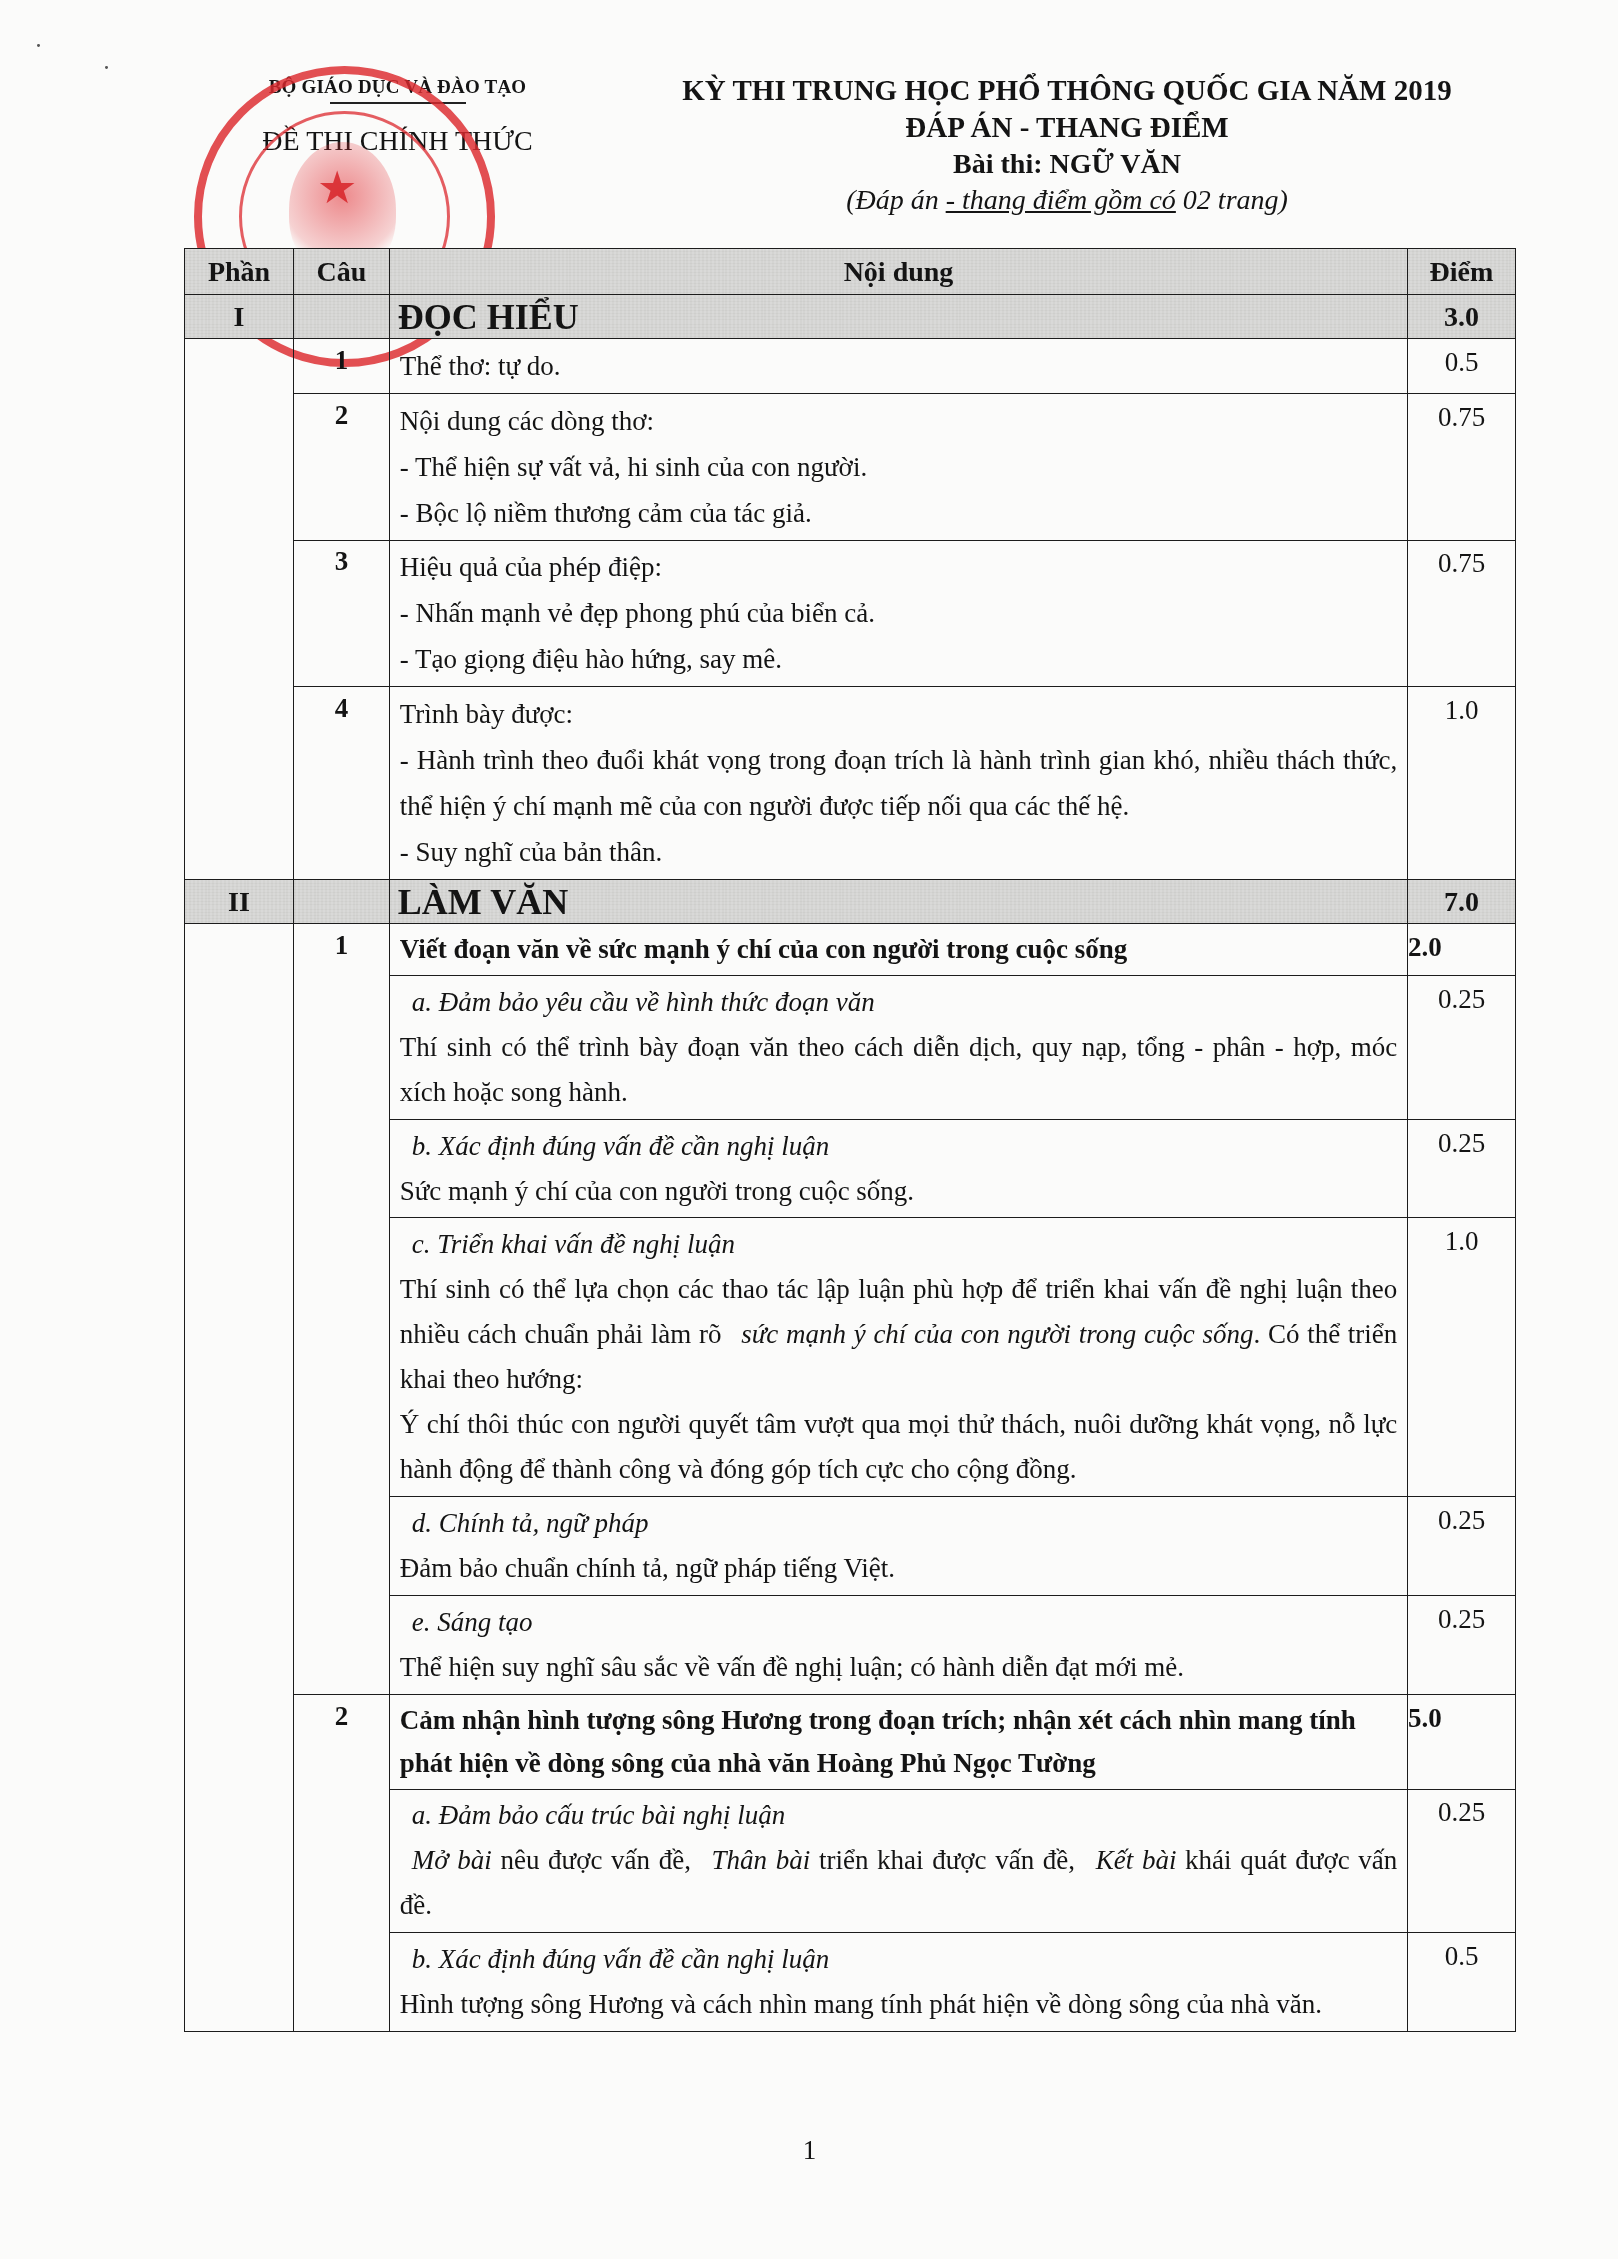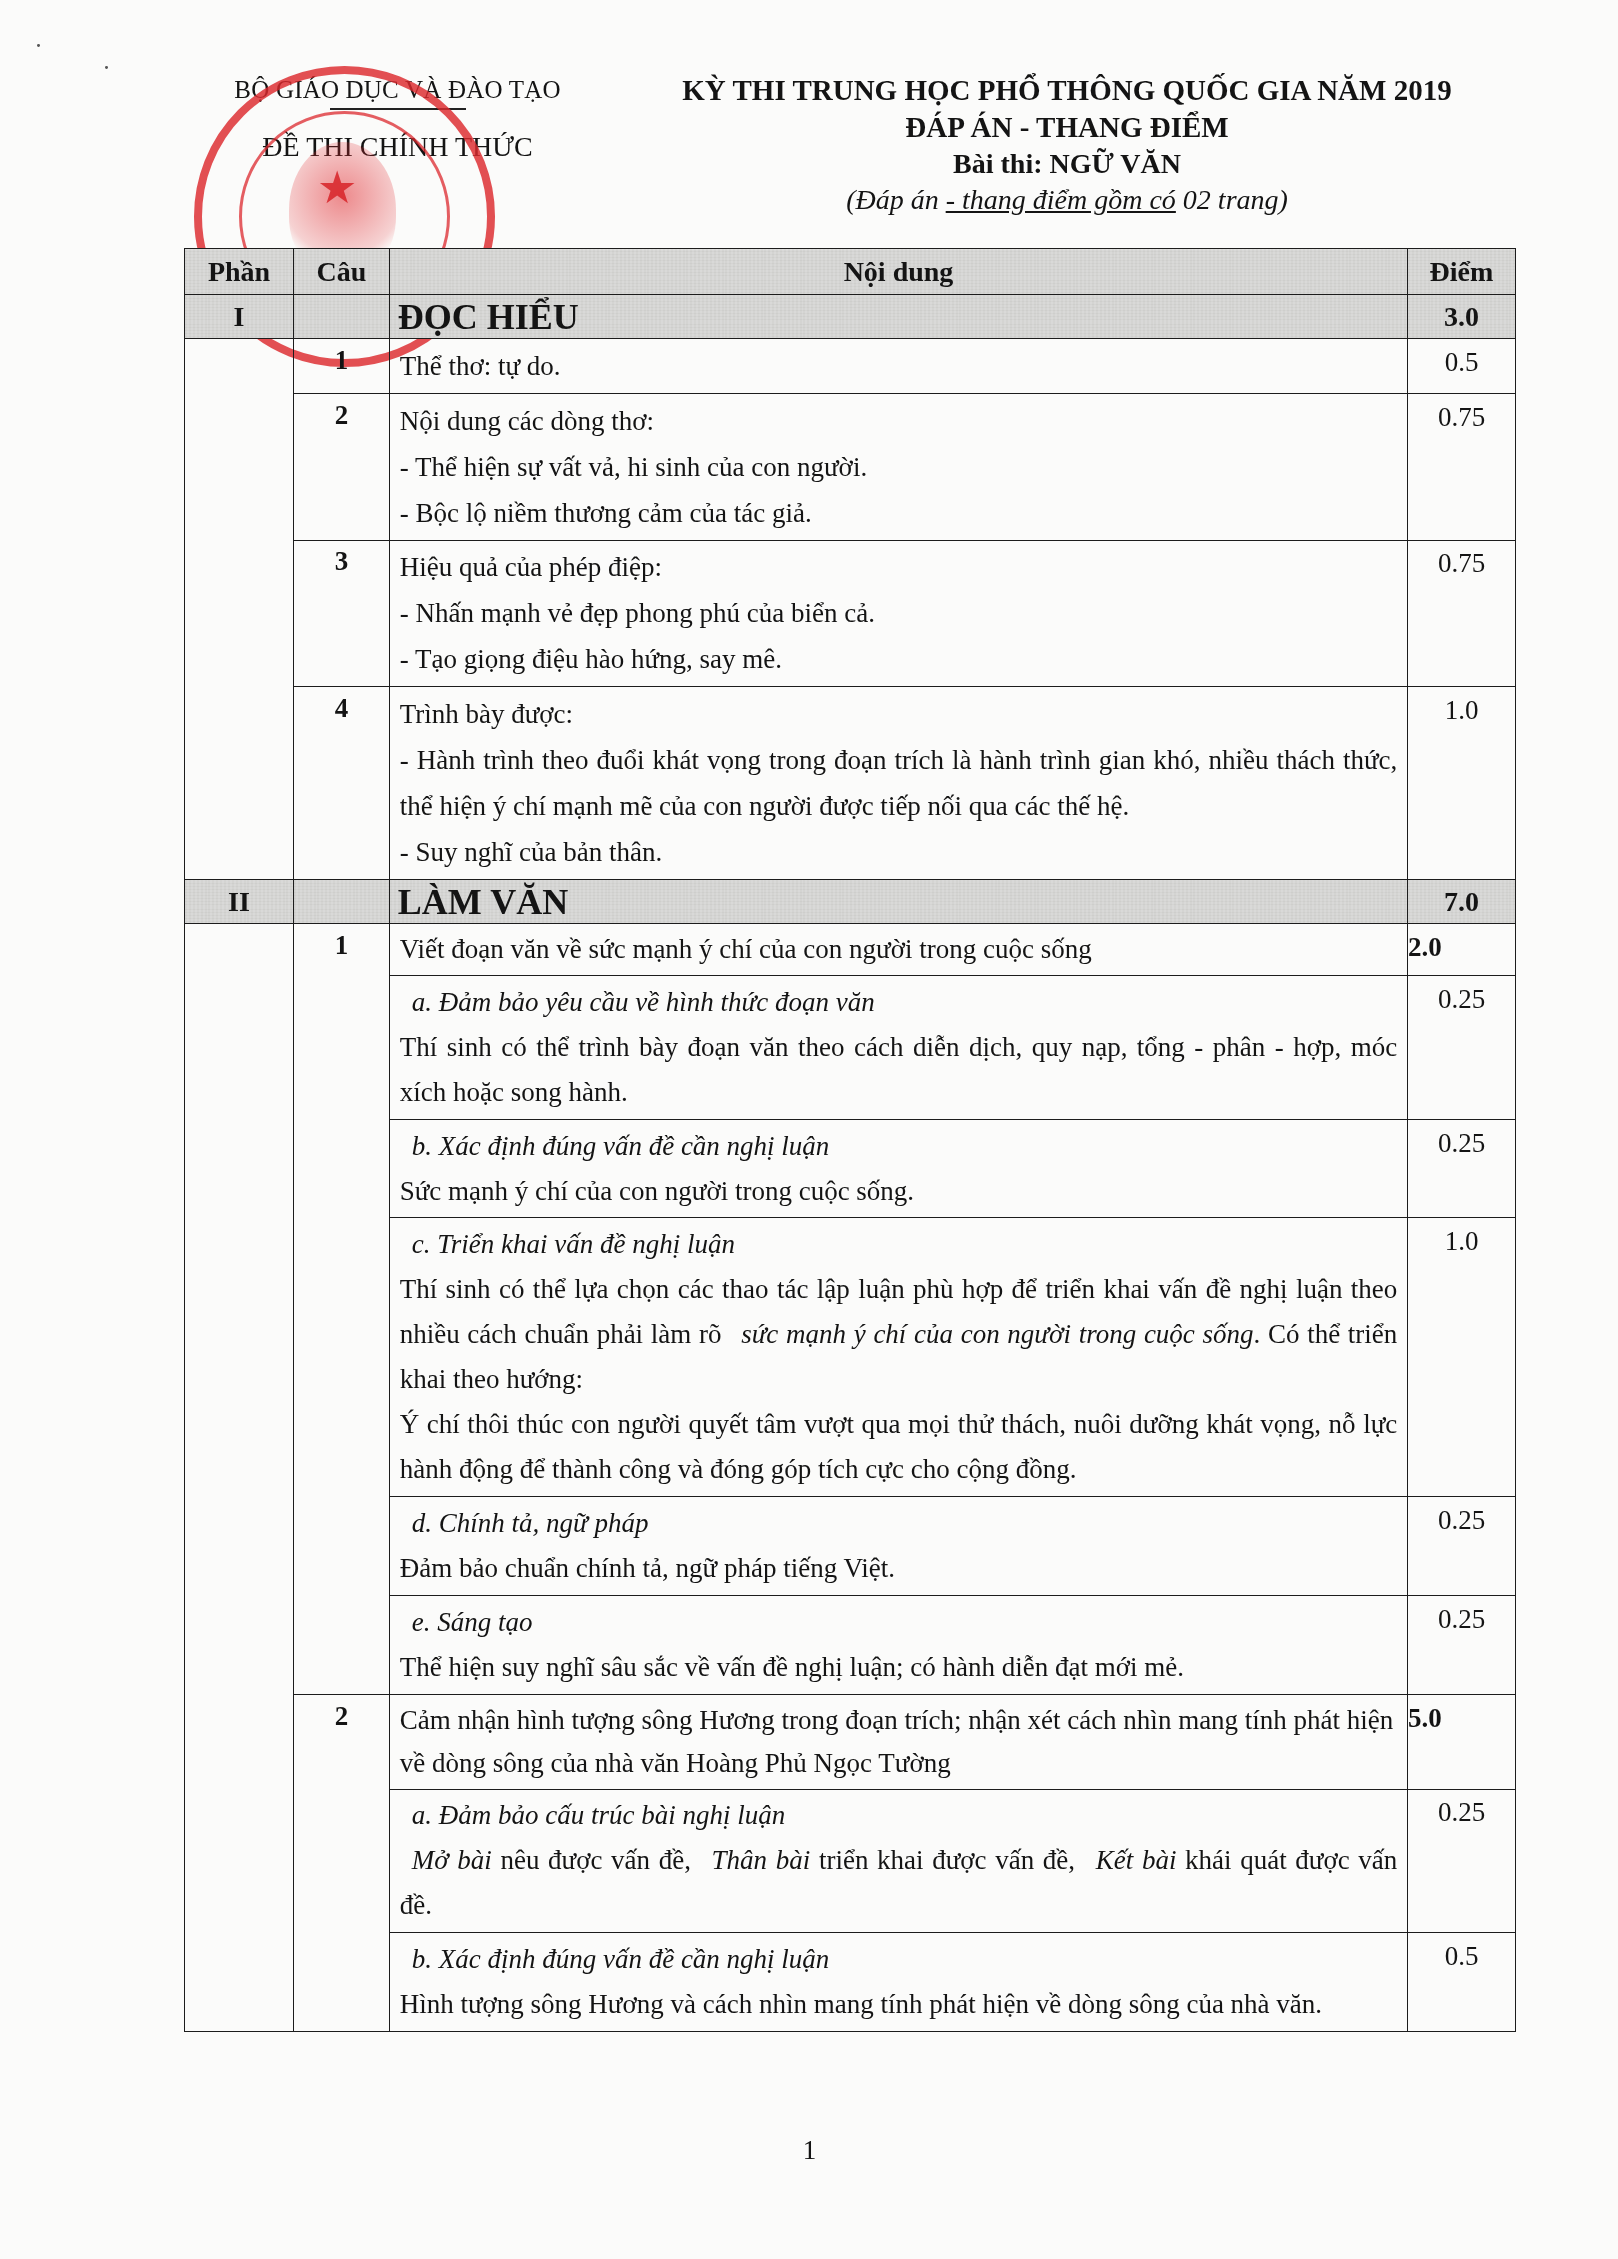--- a/index.html
+++ b/index.html
@@ -8,21 +8,21 @@
     background: #fbfbfa;
     position: relative;
     font-family: "Liberation Serif", "DejaVu Serif", serif;
     color: #141414;
     overflow: hidden;
   }
   .hdr-left {
     position: absolute; left: 184px; top: 76px; width: 427px;
     text-align: center;
   }
-  .hdr-left .ministry { font-weight: normal; font-size: 25px; letter-spacing: 0.2px; }
+  .hdr-left .ministry { font-weight: bold; font-size: 19px; letter-spacing: 0.2px; }
   .hdr-left .rule { width: 136px; height: 1.9px; background: #222; margin: 3.9px auto 0; }
   .hdr-left .official { font-size: 28px; margin-top: 21.3px; }
   .hdr-right {
     position: absolute; left: 640px; top: 72px; width: 854px;
     text-align: center;
   }
   .hdr-right .exam { font-weight: bold; font-size: 29px; line-height: 37px; }
   .hdr-right .ans { font-weight: bold; font-size: 29px; line-height: 37px; }
   .hdr-right .subj { font-weight: bold; font-size: 28px; line-height: 35px; }
   .hdr-right .note { font-style: italic; font-size: 28px; line-height: 37px; }
@@ -77,21 +77,21 @@
   .sec-part { text-align: center; font-weight: bold; font-size: 28px; }
   .sec-title { font-weight: bold; padding-left: 7.8px !important; font-size: 36px; }
   .sec-score { text-align: center; font-weight: bold; font-size: 28px; }
 
   .qnum { text-align: center; font-weight: bold; padding-top: 5.8px !important; }
   .content { padding: 3.9px 9.7px 3.9px 9.7px !important; line-height: 46px; text-align: justify; }
   .score { text-align: center; padding-top: 3.9px !important; line-height: 39px; }
   .it { font-style: italic; margin-left: 12px; }
   .line { display: block; }
   .content.tight { line-height: 45px; }
-  .bold-head { font-weight: normal; line-height: 43px; padding: 3.9px 9.7px !important; }
+  .bold-head { font-weight: bold; line-height: 43px; padding: 3.9px 9.7px !important; }
   .bold-score { font-weight: bold; text-align: left; padding-top: 3.9px !important; line-height: 39px; }
 
   .pageno {
     position: absolute; left: 0; right: 0; top: 2135px; text-align: center; font-size: 27px;
   }
   .speck { position: absolute; width: 2.9px; height: 2.9px; background: #555; border-radius: 50%; }
 </style>
 </head>
 <body>
 

